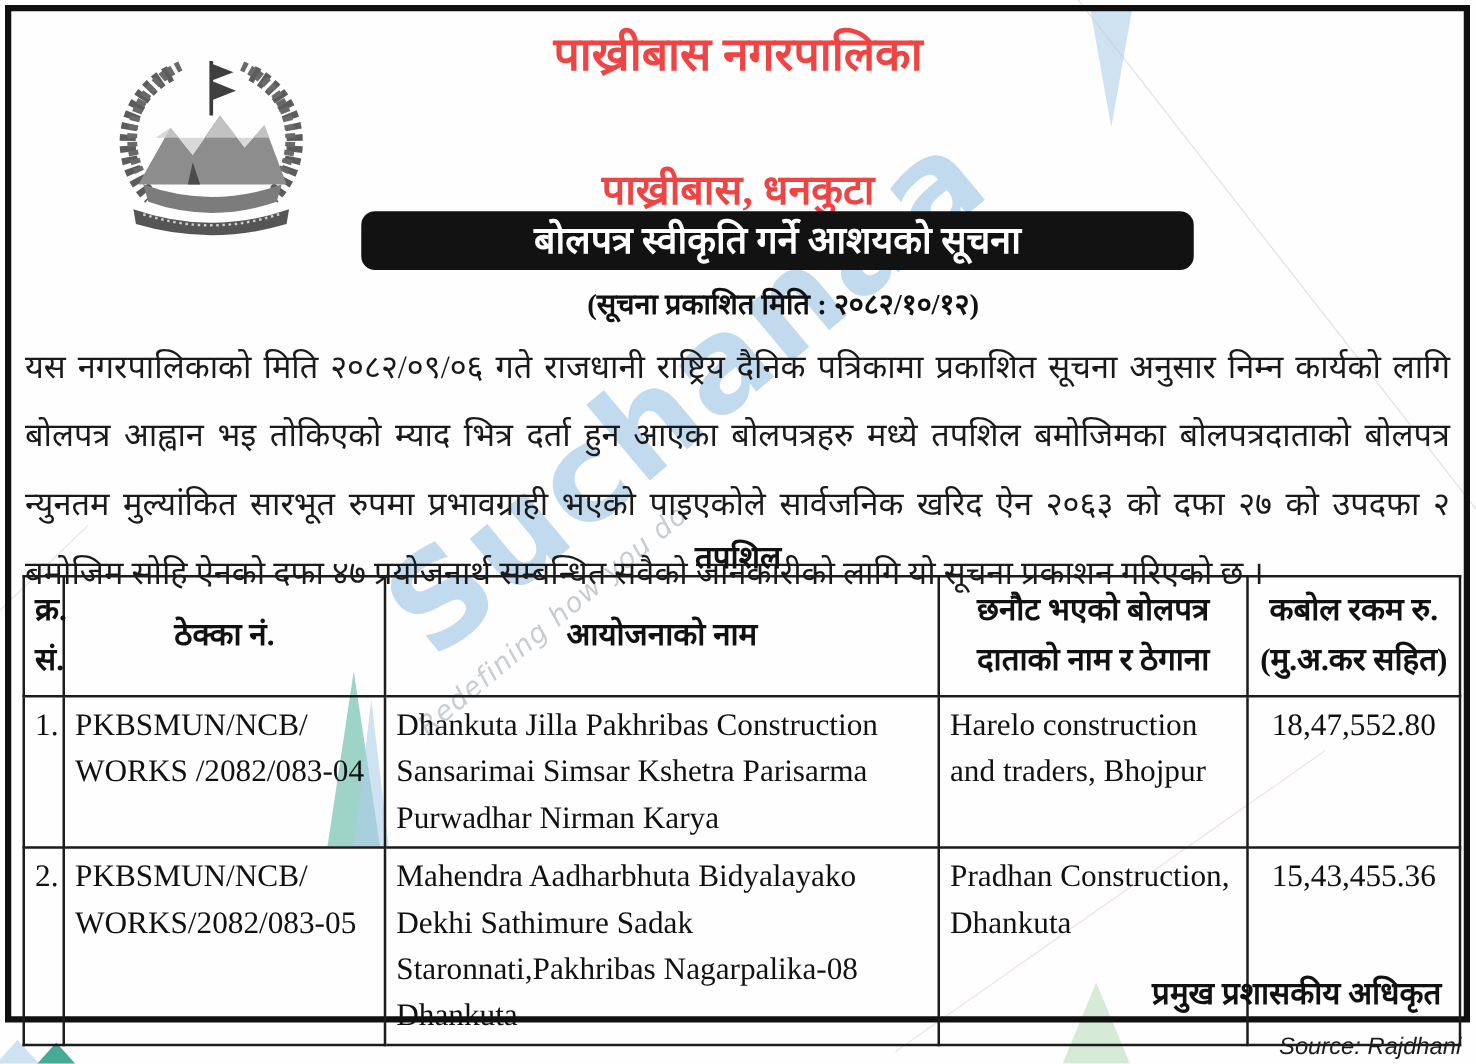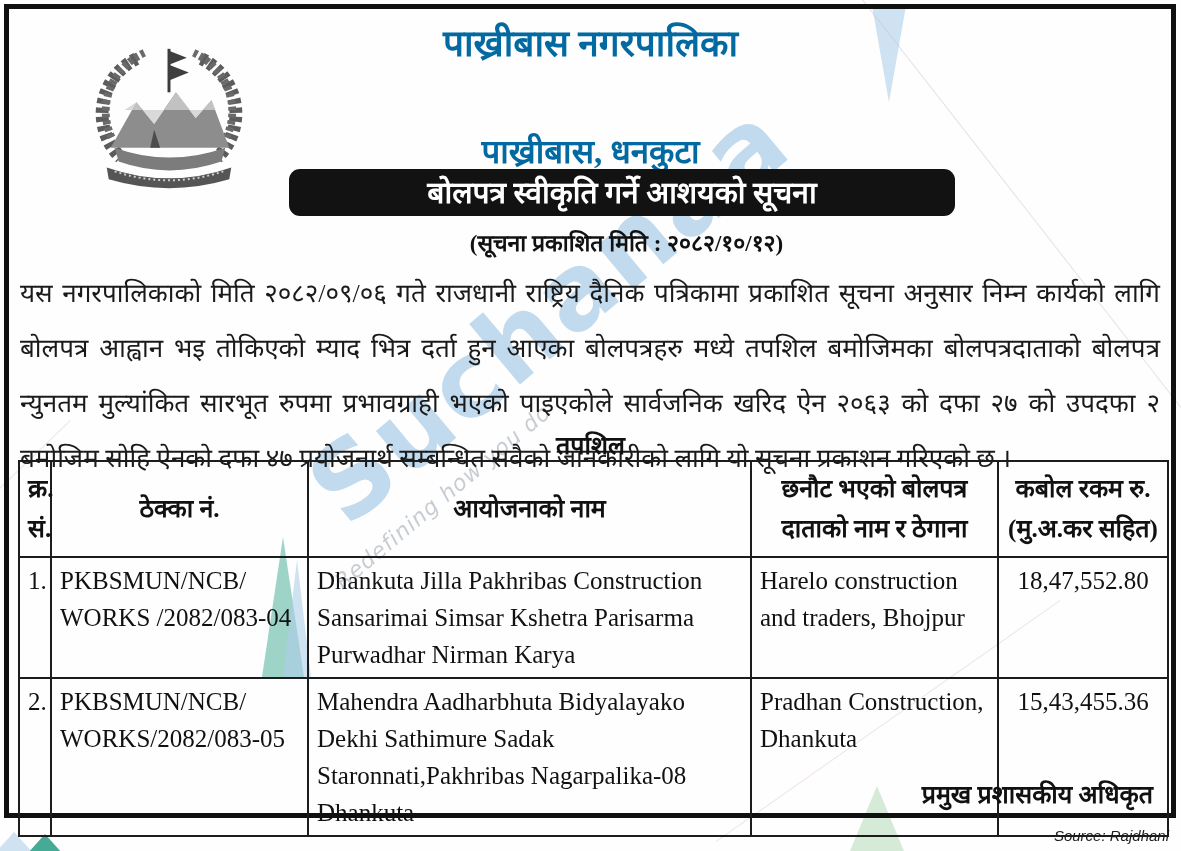--- a/index.html
+++ b/index.html
@@ -27,21 +27,21 @@
   .tri-bot-green{left:850px;top:786px;border-left:27px solid transparent;border-right:27px solid transparent;border-bottom:65px solid #d6ead8;}
   .tri-bl-blue{left:-6px;top:832px;border-left:20px solid transparent;border-right:20px solid transparent;border-bottom:22px solid #cfe2f2;}
   .tri-bl-teal{left:28px;top:834px;border-left:17px solid transparent;border-right:17px solid transparent;border-bottom:19px solid #45ab97;}
   .crease{position:absolute;background:rgba(205,170,180,.30);}
   .creaseA{left:70px;top:420px;width:1px;height:980px;transform:rotate(46deg);transform-origin:top left;}
   .creaseB{left:862px;top:0px;width:1px;height:560px;transform:rotate(-38deg);transform-origin:top left;background:rgba(190,195,205,.45);}
   .creaseC{left:1060px;top:600px;width:1px;height:420px;transform:rotate(55deg);transform-origin:top left;}
   
   .content{position:absolute;left:0;top:0;width:100%;height:100%;z-index:2;}
   .frame{position:absolute;left:4px;top:4px;width:1172px;height:814px;border:5px solid #101010;box-sizing:border-box;}
-  .hdr{position:absolute;left:0;width:1181px;text-align:center;font-weight:bold;color:#0369a1;}
+  .hdr{position:absolute;left:0;width:1181px;text-align:center;font-weight:bold;color:#ef4444;}
   .hdr1{top:16px;font-size:37px;}
   .hdr2{top:66px;font-size:47px;}
   .hdr3{top:128px;font-size:33px;}
   .banner{
     position:absolute;left:289px;top:169px;width:666px;height:47px;
     background:#121212;border-radius:11px;color:#fff;font-weight:bold;
     font-size:30px;text-align:center;line-height:47px;
   }
   .dateline{position:absolute;left:0;top:226px;width:1181px;text-align:center;font-weight:bold;font-size:23px;padding-left:36px;}
   .para{
@@ -58,21 +58,21 @@
   .tbl td{font-size:25px;line-height:37px;}
   .tbl tr.hrow{height:96px;}
   .tbl tr.r1{height:110px;}
   .tbl tr.r2{height:97px;}
   .pre{white-space:pre-line;}
   .c-sn{text-align:center;}
   .c-amt{text-align:center;padding-top:8px;}
   .c-body{padding-top:6px;}
   .signatory{position:absolute;right:28px;top:776px;font-size:25px;font-weight:bold;text-align:right;}
   .source{
-    position:absolute;right:12px;top:827px;font-size:15px;font-style:italic;
+    position:absolute;right:12px;top:827px;font-size:19px;font-style:italic;
     font-family:"Liberation Sans","DejaVu Sans",sans-serif;color:#1d1d1d;
   }
   .logo{position:absolute;left:85px;top:40px;width:168px;height:158px;}
 </style>
 </head>
 <body>
 
 <div class="page">
 
   <div class="wm wm-brand">Suchanaa</div>

